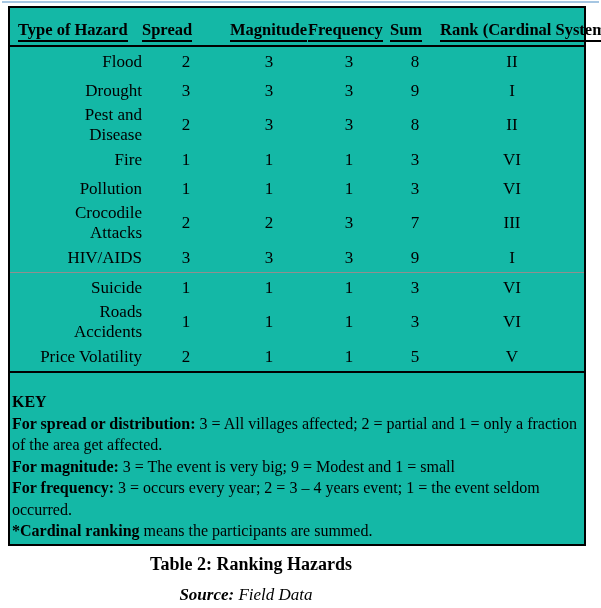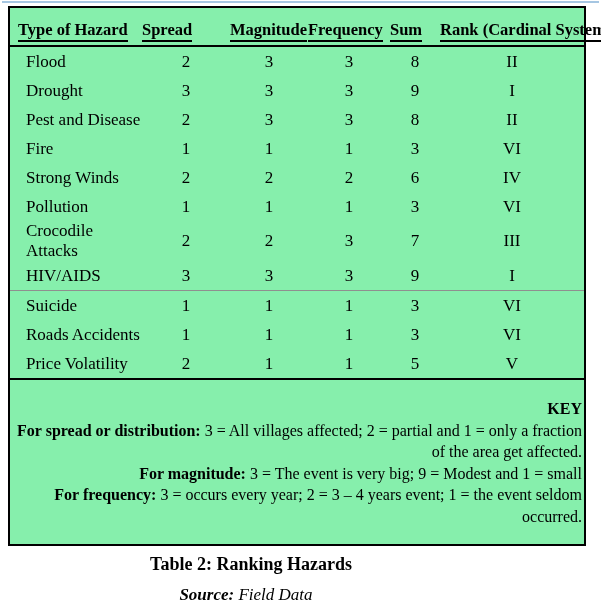--- a/index.html
+++ b/index.html
@@ -24,21 +24,21 @@
     height: 2px;
     background: #a6c6e2;
   }
   .outer-box {
     position: absolute;
     top: 6px;
     left: 8px;
     width: 574px;
     height: 536px;
     border: 2px solid #000000;
-    background: #86efac;
+    background: #14b8a6;
     box-sizing: content-box;
   }
   table.haz-table {
     width: 100%;
     border-collapse: collapse;
     table-layout: fixed;
   }
   .haz-table col.c-hazard    { width: 132px; }
   .haz-table col.c-spread    { width: 88px; }
   .haz-table col.c-magnitude { width: 78px; }
@@ -61,37 +61,36 @@
     padding-bottom: 1px;
   }
   .haz-table td {
     height: 29px;
     font-size: 17px;
     text-align: center;
     vertical-align: middle;
     padding: 0;
   }
   .haz-table td.cell-hazard {
-    text-align: left;
-    padding-left: 16px;
+    text-align: right;
+    padding-left: 22px;
   }
   .haz-table tr.divider td { border-bottom: 1px solid #8f8f8f; }
   .haz-table tr.last td    { border-bottom: 2px solid #000000; }
   .key-block {
     margin: 18px 2px 0 2px;
     font-size: 16px;
     line-height: 21.5px;
   }
   .key-block .key-title {
     font-weight: bold;
     margin: 0;
   }
   .key-block p {
     margin: 0;
-    text-align: right;
   }
   .key-block .lead { font-weight: bold; }
   .caption {
     position: absolute;
     top: 554px;
     left: 0;
     width: 502px;
     text-align: center;
     font-weight: bold;
     font-size: 18px;
@@ -160,28 +159,20 @@
         </tr>
         <tr>
           <td class="cell-hazard">Fire</td>
           <td>1</td>
           <td>1</td>
           <td>1</td>
           <td>3</td>
           <td>VI</td>
         </tr>
         <tr>
-          <td class="cell-hazard">Strong Winds</td>
-          <td>2</td>
-          <td>2</td>
-          <td>2</td>
-          <td>6</td>
-          <td>IV</td>
-        </tr>
-        <tr>
           <td class="cell-hazard">Pollution</td>
           <td>1</td>
           <td>1</td>
           <td>1</td>
           <td>3</td>
           <td>VI</td>
         </tr>
         <tr>
           <td class="cell-hazard">Crocodile Attacks</td>
           <td>2</td>
@@ -223,20 +214,21 @@
           <td>V</td>
         </tr>
       </tbody>
     </table>
 
     <div class="key-block">
       <p class="key-title">KEY</p>
       <p><span class="lead">For spread or distribution:</span><span> 3 = All villages affected; 2 = partial and 1 = only a fraction of the area get affected.</span></p>
       <p><span class="lead">For magnitude:</span><span> 3 = The event is very big; 9 = Modest and 1 = small</span></p>
       <p><span class="lead">For frequency:</span><span> 3 = occurs every year; 2 = 3 – 4 years event; 1 = the event seldom occurred.</span></p>
+      <p><span class="lead">*Cardinal ranking</span><span> means the participants are summed.</span></p>
     </div>
   </div>
 
   <div class="caption">Table 2: Ranking Hazards</div>
 
   <div class="source-line">
     <span class="src-label">Source:</span><span> Field Data</span>
   </div>
 </div>
 

